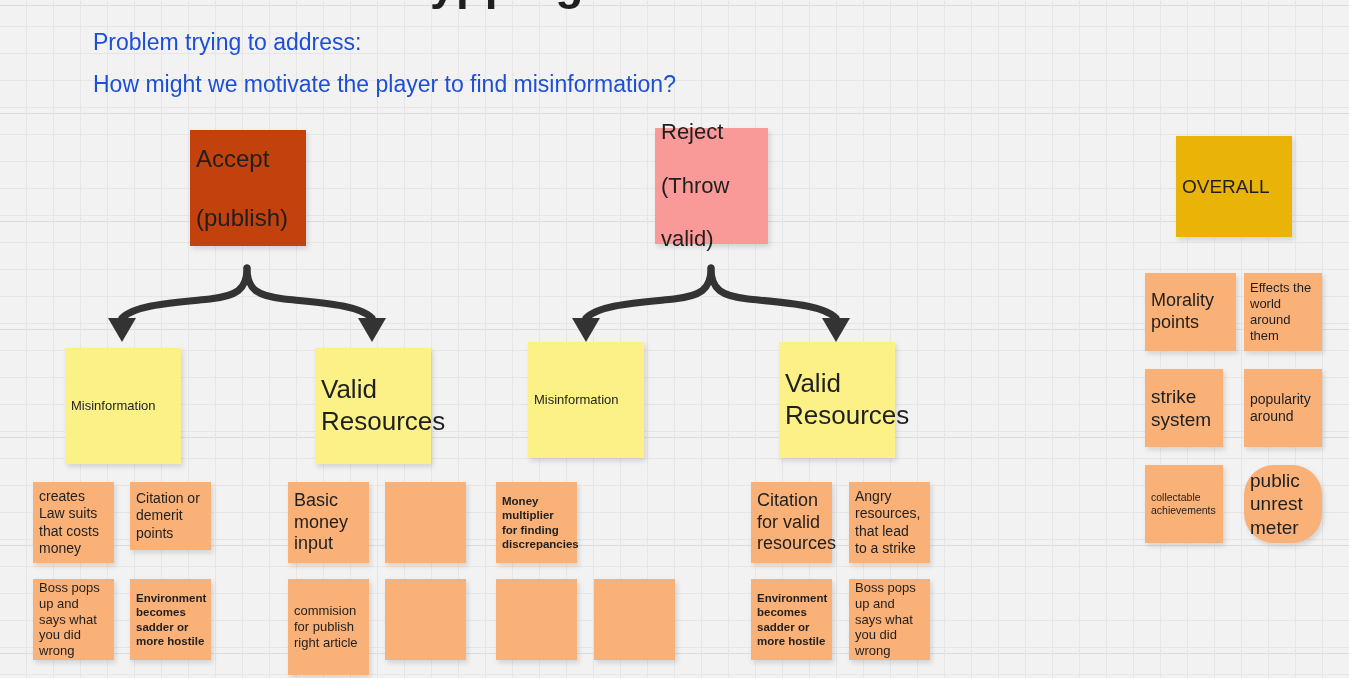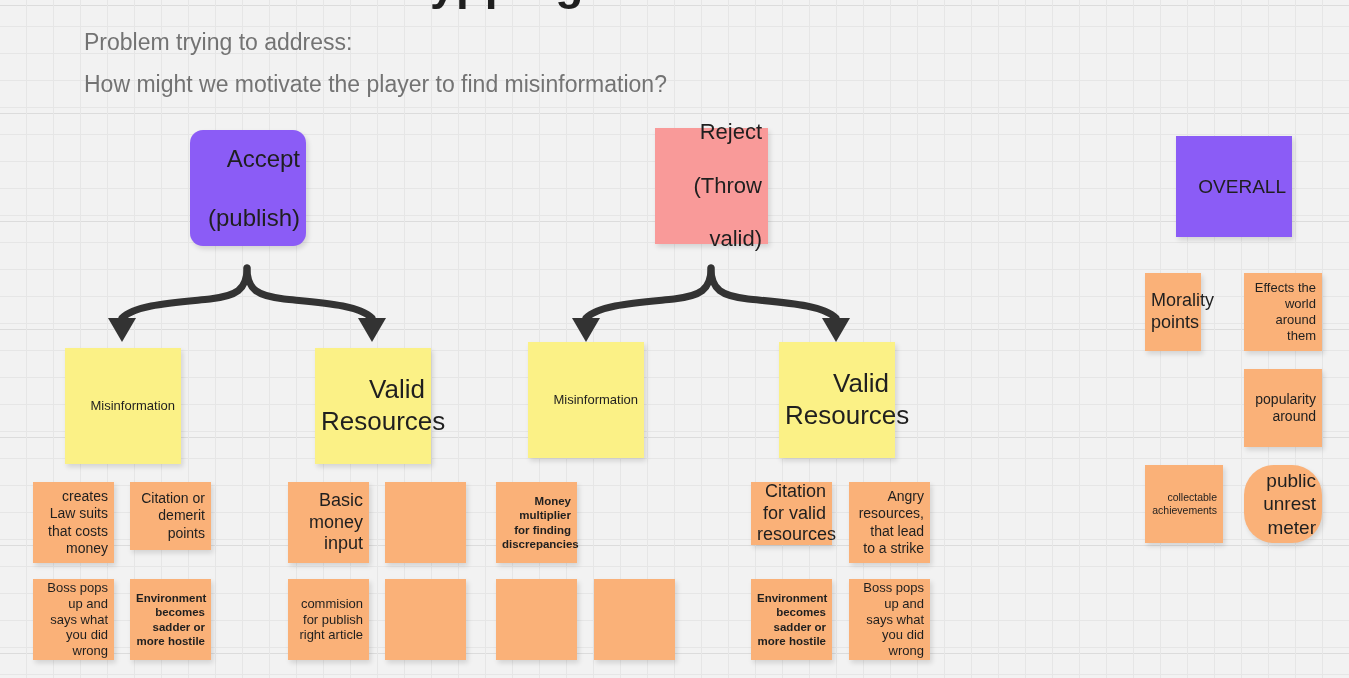--- a/index.html
+++ b/index.html
@@ -22,39 +22,39 @@
   }
   #canvas{position:absolute;inset:0;}
 
   
   .board-title{
     position:absolute;left:430px;top:-44px;
     font-size:46px;font-weight:700;color:#1f1f1f;
     letter-spacing:.5px;white-space:nowrap;
   }
   .prompt{
-    position:absolute;left:84px;
-    font-size:23px;font-weight:400;color:#737373;
+    position:absolute;left:93px;
+    font-size:23px;font-weight:400;color:#1d4ed8;
     white-space:nowrap;
   }
   .prompt.l1{top:29px;}
   .prompt.l2{top:71px;}
 
   
   .note{
     position:absolute;box-sizing:border-box;
     display:flex;align-items:center;justify-content:center;
-    text-align:right;line-height:1.22;
+    text-align:left;line-height:1.22;
     padding:4px 6px;
     box-shadow:2px 3px 5px rgba(0,0,0,.13);
   }
   .note span{display:block;width:100%;}
-  .note.green {background:#8b5cf6;border-radius:13px;}
+  .note.green {background:#c2410c;}
   .note.pink  {background:#f99a99;}
-  .note.teal  {background:#8b5cf6;}
+  .note.teal  {background:#eab308;}
   .note.yellow{background:#fbf186;}
   .note.orange{background:#fab178;}
 
   .fs-24{font-size:24px;}
   .fs-22{font-size:22px;}
   .fs-21{font-size:26px;}
   .fs-19{font-size:19px;}
   .fs-18{font-size:18px;}
   .fs-14{font-size:14px;}
   .fs-13{font-size:13px;}
@@ -120,21 +120,21 @@
   <div class="note orange fs-11" style="left:130px;top:579px;width:81px;height:81px;">
     <span>Environment becomes sadder or more hostile</span>
   </div>
 
   <div class="note orange fs-18" style="left:288px;top:482px;width:81px;height:81px;">
     <span>Basic money input</span>
   </div>
   <div class="note orange fs-13" style="left:385px;top:482px;width:81px;height:81px;">
     <span></span>
   </div>
-  <div class="note orange fs-13" style="left:288px;top:579px;width:81px;height:81px;">
+  <div class="note orange fs-13" style="left:288px;top:579px;width:81px;height:96px;">
     <span>commision for publish right article</span>
   </div>
   <div class="note orange fs-13" style="left:385px;top:579px;width:81px;height:81px;">
     <span></span>
   </div>
 
   <div class="note pink fs-22" style="left:655px;top:128px;width:113px;height:116px;">
     <span>
       <span>Reject</span><br>
       <span>(Throw</span><br>
@@ -153,43 +153,46 @@
   <div class="note orange fs-11" style="left:496px;top:482px;width:81px;height:81px;">
     <span>Money multiplier for finding discrepancies</span>
   </div>
   <div class="note orange fs-13" style="left:496px;top:579px;width:81px;height:81px;">
     <span></span>
   </div>
   <div class="note orange fs-13" style="left:594px;top:579px;width:81px;height:81px;">
     <span></span>
   </div>
 
-  <div class="note orange fs-18" style="left:751px;top:482px;width:81px;height:63px;">
+  <div class="note orange fs-18" style="left:751px;top:482px;width:81px;height:81px;">
     <span>Citation for valid resources</span>
   </div>
   <div class="note orange fs-14" style="left:849px;top:482px;width:81px;height:81px;">
     <span>Angry resources, that lead to a strike</span>
   </div>
   <div class="note orange fs-11" style="left:751px;top:579px;width:81px;height:81px;">
     <span>Environment becomes sadder or more hostile</span>
   </div>
   <div class="note orange fs-13" style="left:849px;top:579px;width:81px;height:81px;">
     <span>Boss pops up and says what you did wrong</span>
   </div>
 
   <div class="note teal fs-19" style="left:1176px;top:136px;width:116px;height:101px;">
     <span>OVERALL</span>
   </div>
 
-  <div class="note orange fs-18" style="left:1145px;top:273px;width:56px;height:78px;">
+  <div class="note orange fs-18" style="left:1145px;top:273px;width:91px;height:78px;">
     <span>Morality points</span>
   </div>
   <div class="note orange fs-13" style="left:1244px;top:273px;width:78px;height:78px;">
     <span>Effects the world around them</span>
   </div>
+  <div class="note orange fs-19" style="left:1145px;top:369px;width:78px;height:78px;">
+    <span>strike system</span>
+  </div>
   <div class="note orange fs-14" style="left:1244px;top:369px;width:78px;height:78px;">
     <span>popularity around</span>
   </div>
   <div class="note orange fs-10" style="left:1145px;top:465px;width:78px;height:78px;">
     <span>collectable achievements</span>
   </div>
   <div class="note orange fs-19" style="left:1244px;top:465px;width:78px;height:78px;border-radius:30px;">
     <span>public unrest meter</span>
   </div>
 

